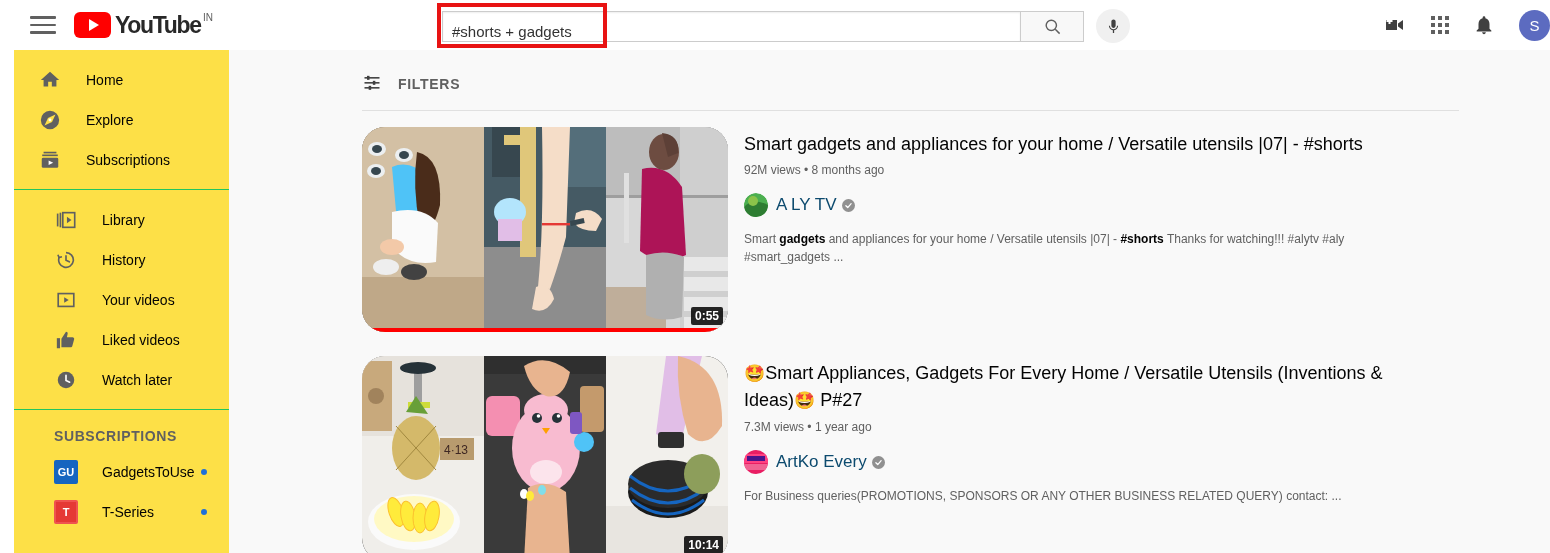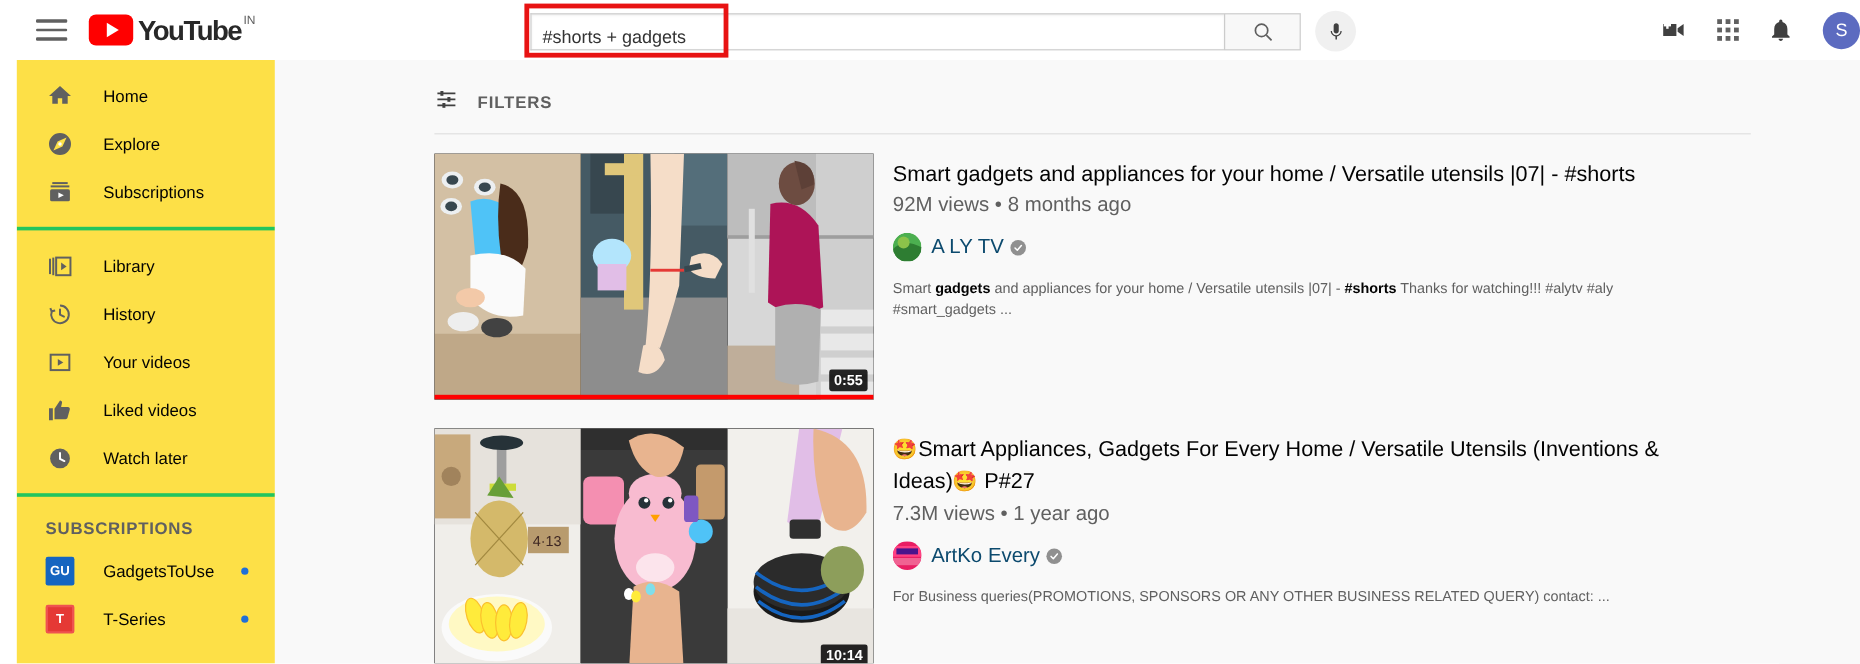--- a/index.html
+++ b/index.html
@@ -102,21 +102,21 @@
 
   
   .sidebar {
     position: absolute; top: 50px; left: 0;
     width: 215px; height: 503px;
     background: #fde047;
     overflow: hidden;
     z-index: 20;
   }
   .side-sec { padding: 10px 0 9px 0; }
-  .side-sec + .side-sec { border-top: 3px solid #22c55e; }
+  .side-sec + .side-sec { border-top: 1px solid #22c55e; padding-left: 16px; }
   .side-item {
     height: 40px; display: flex; align-items: center;
     padding-left: 24px; cursor: pointer; position: relative;
   }
   .side-ico {
     width: 24px; height: 24px; margin-right: 24px;
     display: flex; align-items: center; justify-content: center;
     flex: none;
   }
   .side-label { font-size: 14px; color: #030303; white-space: nowrap; }
@@ -152,42 +152,42 @@
   .filters-label {
     font-size: 14px; font-weight: bold; color: #606060;
     letter-spacing: 0.7px; margin-left: 16px;
   }
 
   .results { margin-left: 133px; padding-top: 16px; }
   .result-row { display: flex; margin-bottom: 24px; cursor: pointer; }
 
   .thumb {
     position: relative; width: 366px; height: 205px;
-    flex: none; background: #000; overflow: hidden;
+    flex: none; background: #000; overflow: hidden; border-radius: 23px;
   }
   .thumb-panels { display: flex; width: 100%; height: 100%; }
   .panel { flex: 1; position: relative; overflow: hidden; }
   .duration {
     position: absolute; right: 5px; bottom: 7px;
     background: rgba(0,0,0,0.85); color: #ffffff;
     font-size: 12px; font-weight: bold;
     padding: 2px 4px; border-radius: 2px; line-height: 14px;
     z-index: 5;
   }
   .progress-bar {
     position: absolute; left: 0; bottom: 0; height: 4px;
     background: #ff0000; z-index: 6;
   }
 
   .info { padding-left: 16px; padding-top: 4px; width: 700px; }
   .vid-title {
     font-size: 18px; color: #030303; line-height: 26px;
     font-weight: normal; margin-bottom: 4px;
   }
-  .vid-meta { font-size: 17px; color: #606060; line-height: 18px; }
+  .vid-meta { font-size: 12px; color: #606060; line-height: 18px; }
   .chan-row { display: flex; align-items: center; margin-top: 14px; }
   .chan-av {
     width: 24px; height: 24px; border-radius: 50%;
     margin-right: 8px; flex: none; overflow: hidden;
   }
   .chan-name { font-size: 17px; color: #0c4a6e; }
   .verified {
     display: inline-flex; align-items: center; justify-content: center;
     width: 13px; height: 13px; border-radius: 50%;
     background: #909090; margin-left: 5px; vertical-align: -2px;

